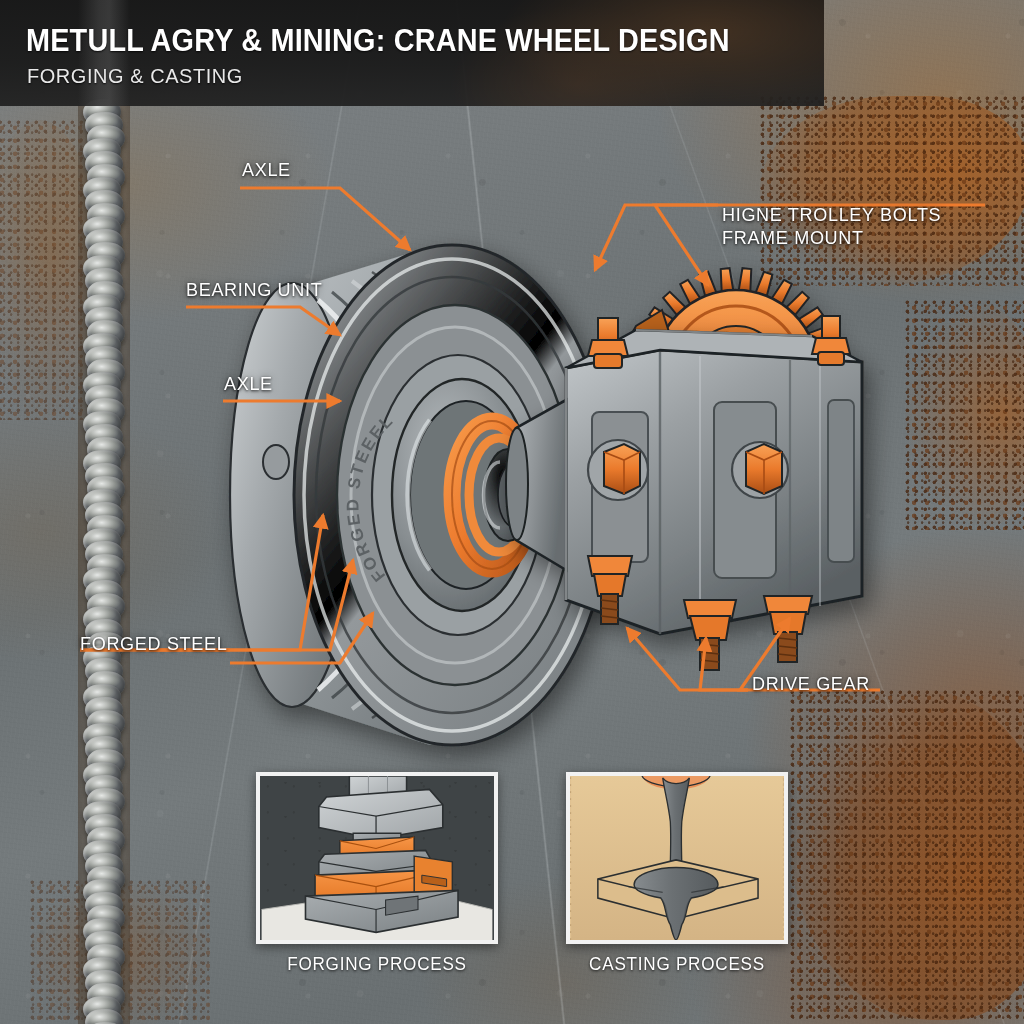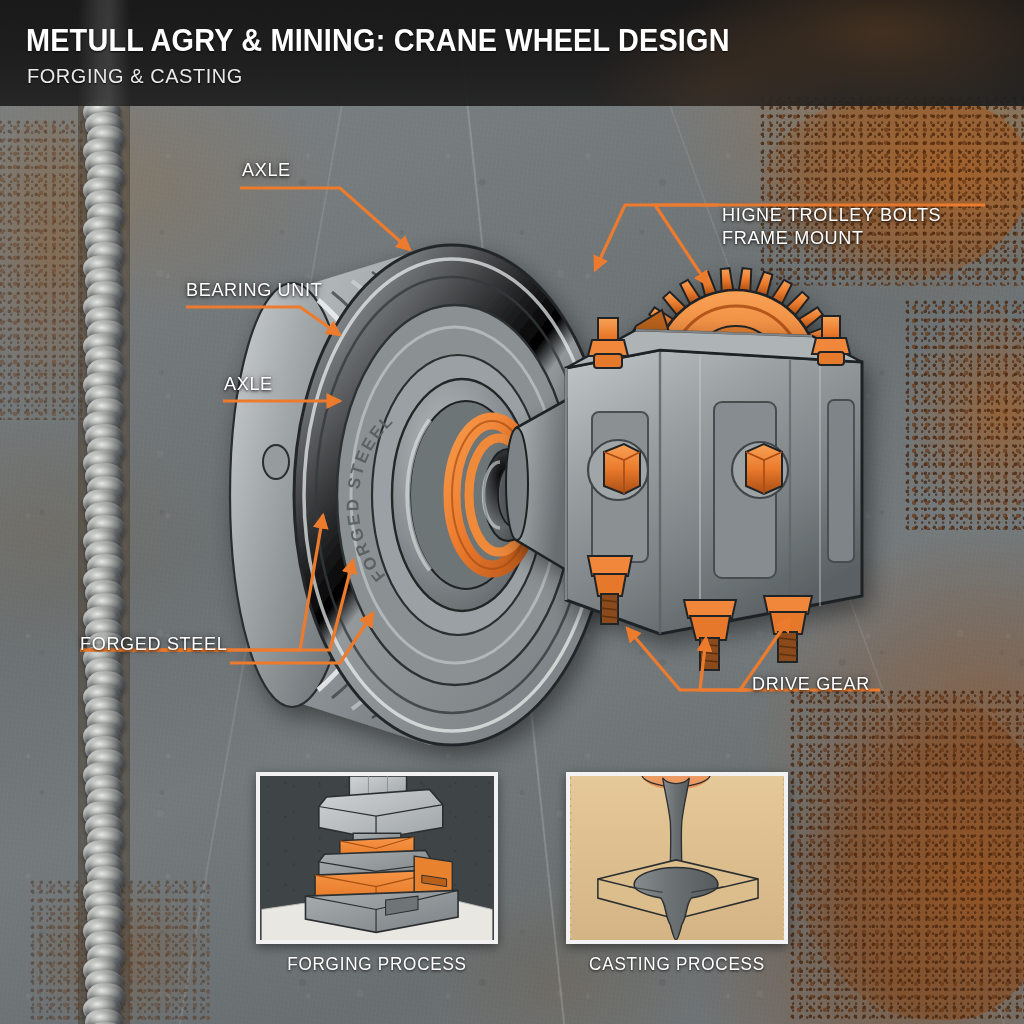--- a/index.html
+++ b/index.html
@@ -70,21 +70,21 @@
   .bead{
     position:absolute;left:7px;width:38px;height:26px;border-radius:50%/58%;
     background:
       radial-gradient(ellipse 60% 48% at 38% 30%, #e6e8e6 0%, #b9bcb8 32%, #8e928e 58%, #63676a 86%);
     box-shadow:0 3px 5px rgba(0,0,0,.45), inset -3px -2px 4px rgba(0,0,0,.35),
                inset 2px 2px 3px rgba(255,255,255,.4);
   }
 
   
   .header{
-    position:absolute;left:0;top:0;width:1024px;height:106px;
+    position:absolute;left:0;top:0;width:824px;height:106px;
     background:linear-gradient(180deg, rgba(22,22,22,.97) 0%, rgba(26,26,26,.95) 60%, rgba(32,32,32,.93) 100%);
     overflow:hidden;
   }
   .header-tint{
     position:absolute;inset:0;opacity:.30;
     background:
       radial-gradient(ellipse 300px 120px at 86% 30%, rgba(176,110,52,.85), transparent 70%),
       radial-gradient(ellipse 180px 110px at 70% 80%, rgba(150,92,46,.6), transparent 72%);
   }
   .header-weld{

